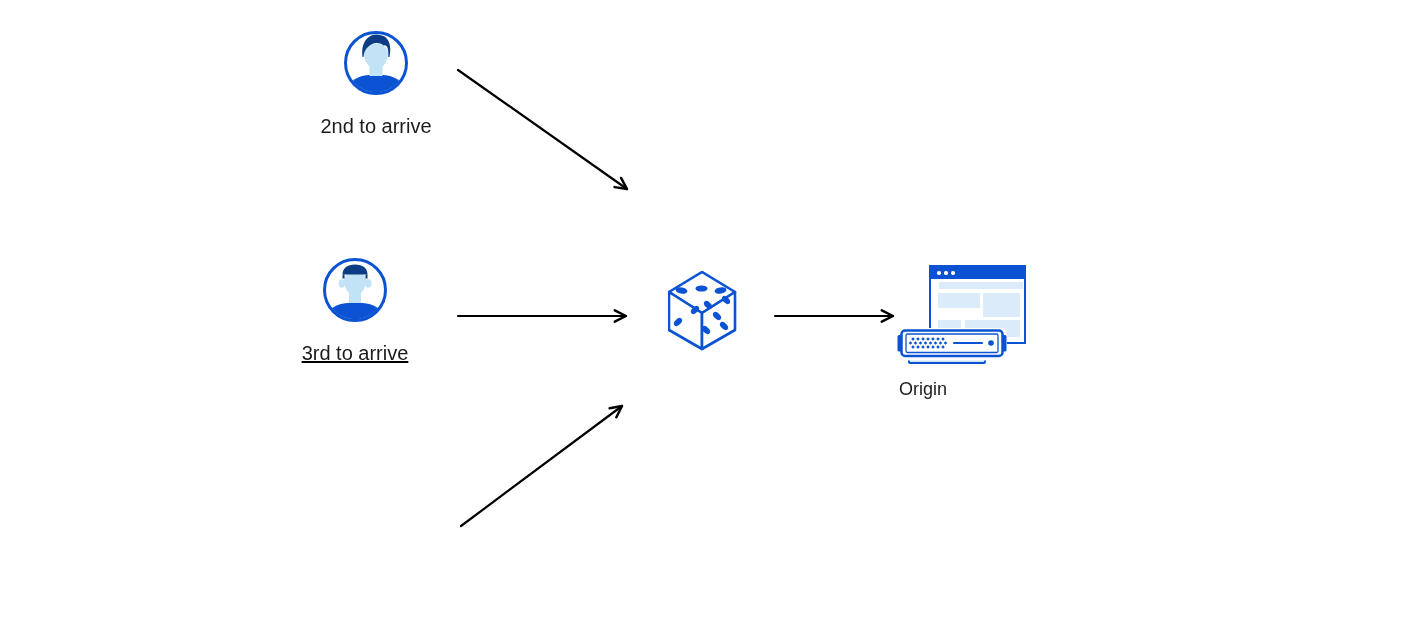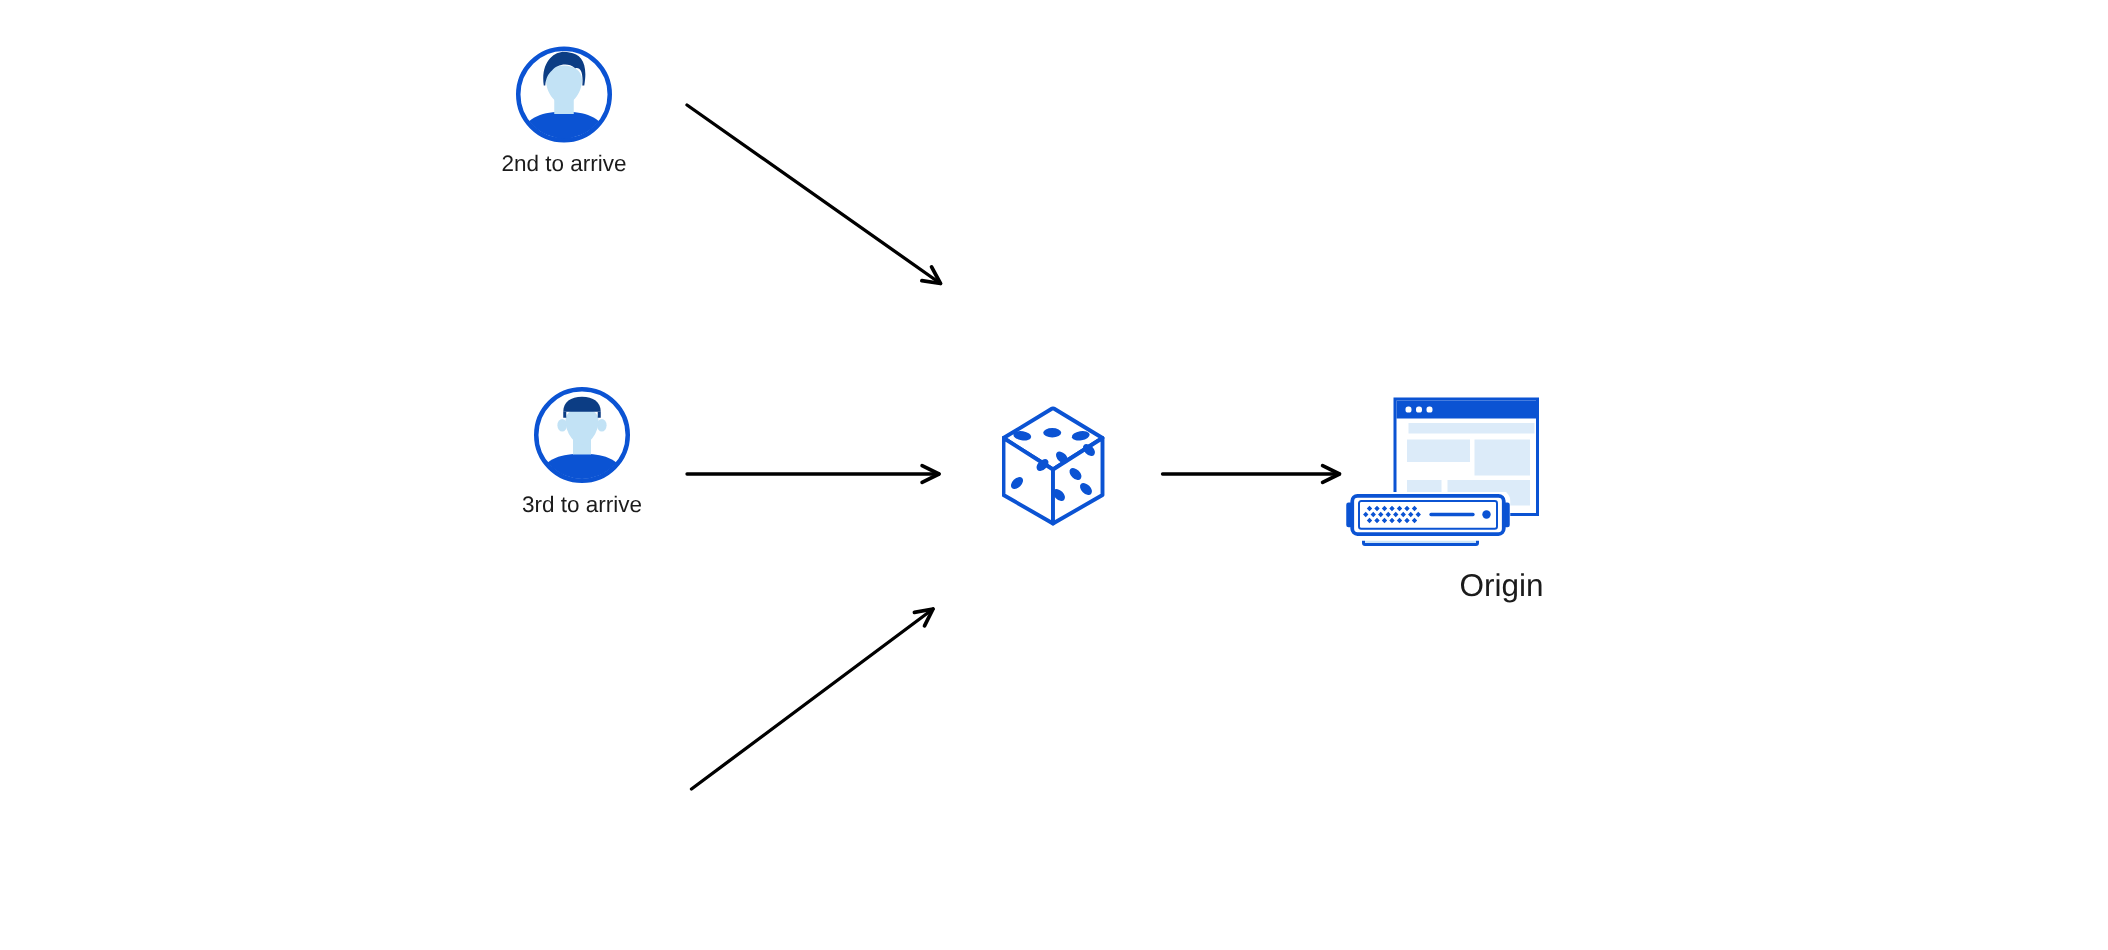--- a/index.html
+++ b/index.html
@@ -18,23 +18,23 @@
     position:relative;width:1405px;height:633px;
     background:var(--background);
     font-family:"Liberation Sans",sans-serif;
     overflow:hidden;
   }
   .arrows{position:absolute;left:0;top:0;z-index:0;}
   .arrow-line{stroke:var(--arrow-black);stroke-width:2.2;stroke-linecap:round;fill:none;}
 
   .user-group{position:absolute;width:160px;display:flex;flex-direction:column;align-items:center;z-index:1;}
   .user-group-2nd{left:296px;top:30px;}
-  .user-group-3rd{left:308px;top:257px;}
+  .user-group-3rd{left:275px;top:257px;text-decoration:underline;}
   .user-group-1st{left:290px;top:484px;}
-  .user-label{margin-top:4px;font-size:15px;line-height:19px;color:var(--text-color);white-space:nowrap;}
+  .user-label{margin-top:21px;font-size:20px;line-height:19px;color:var(--text-color);white-space:nowrap;}
 
   .dice-wrap{position:absolute;left:668px;top:271px;z-index:1;}
   .dice-outline{fill:#ffffff;stroke:var(--brand-blue);stroke-width:2.6;stroke-linejoin:round;}
   .pip{fill:var(--brand-blue);}
 
   .browser{
     position:absolute;left:929px;top:265px;width:97px;height:79px;
     background:#fff;border:2px solid var(--brand-blue);z-index:1;
   }
   .browser-titlebar{height:12px;background:var(--brand-blue);display:flex;align-items:center;gap:3.5px;padding-left:6px;}
@@ -47,22 +47,22 @@
   .panel-d{left:34px;top:53px;width:55px;height:17px;}
 
   .server-base{
     position:absolute;left:908px;top:357px;width:78px;height:7px;
     background:var(--server-base-blue);border:2px solid var(--brand-blue);
     border-radius:2px;box-shadow:0 0 0 2.5px #fff;z-index:2;
   }
   .server-wrap{position:absolute;left:897px;top:328px;z-index:3;}
 
   .origin-label{
-    position:absolute;left:899px;top:379px;width:130px;text-align:right;
-    font-size:21px;color:var(--text-color);z-index:1;
+    position:absolute;left:899px;top:379px;width:130px;text-align:left;
+    font-size:18px;color:var(--text-color);z-index:1;
   }
 </style>
 </head>
 <body>
 
 <div class="canvas">
 
   <svg class="arrows" width="1405" height="633" viewBox="0 0 1405 633">
     <defs>
       <marker id="head" markerUnits="userSpaceOnUse" markerWidth="18" markerHeight="18" viewBox="0 0 16 16" refX="13" refY="8" orient="auto">

